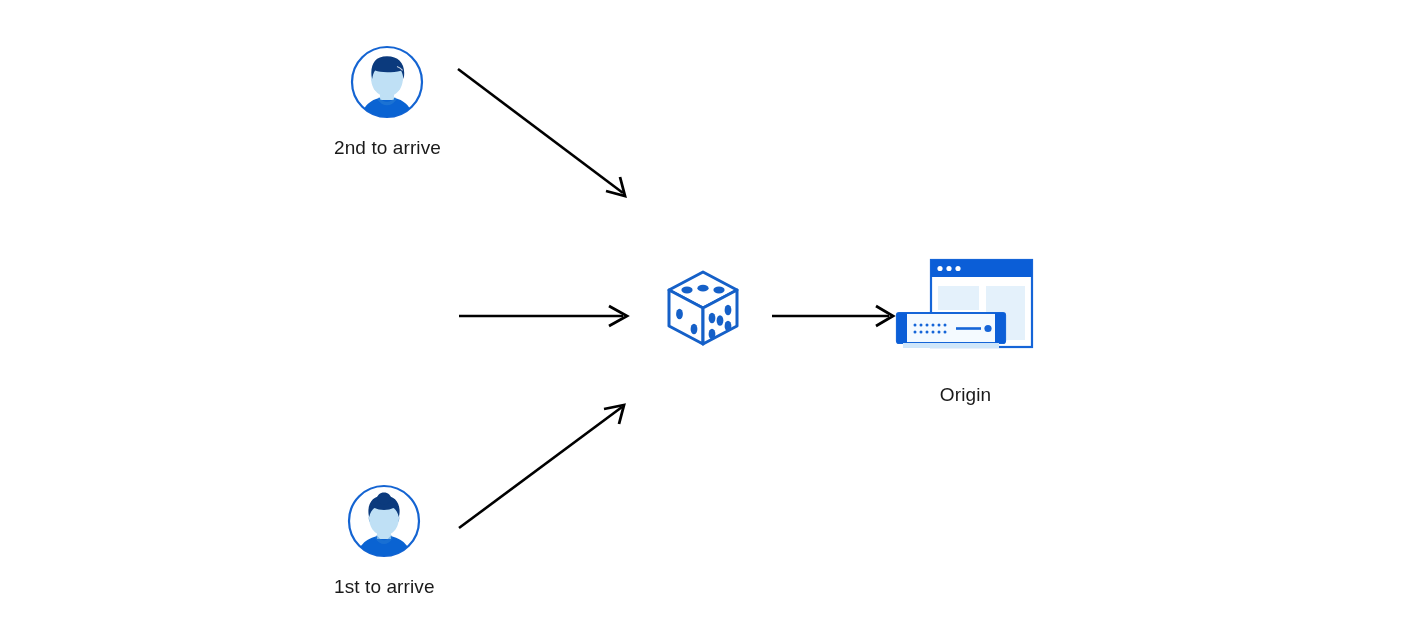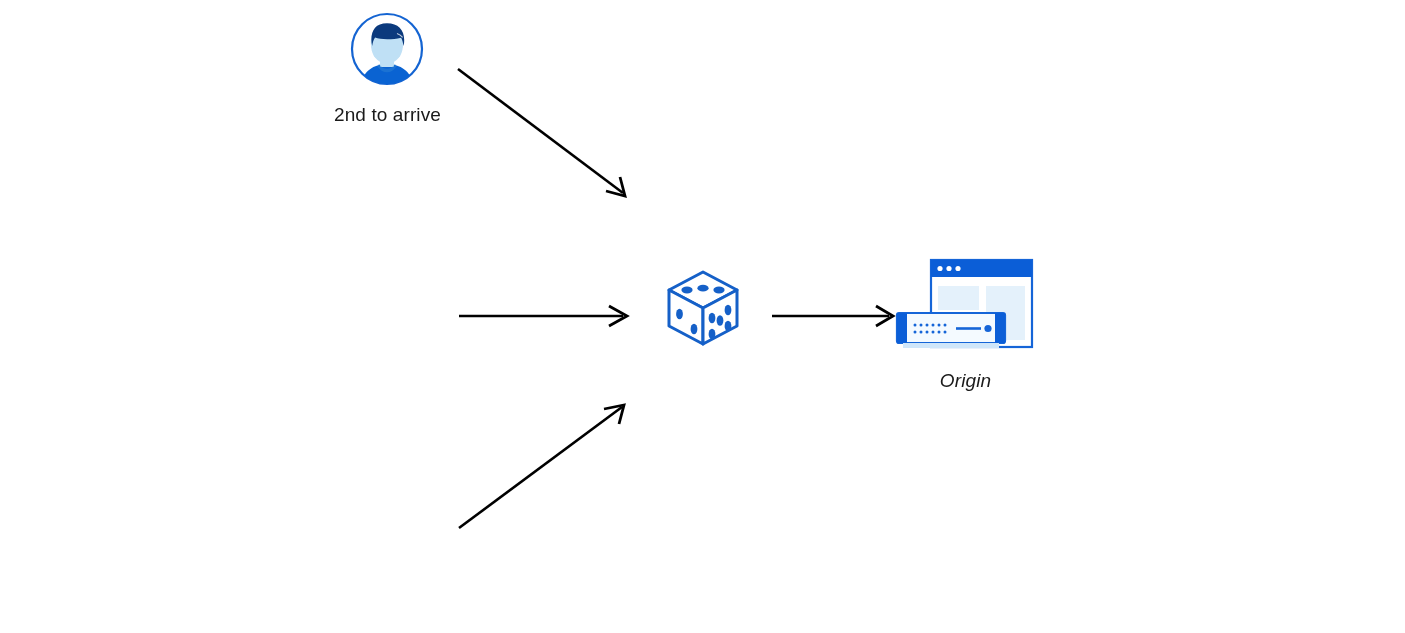--- a/index.html
+++ b/index.html
@@ -55,22 +55,21 @@
     left: 893px;
     top: 255px;
     width: 145px;
   }
   .origin-icon {
     width: 145px;
     height: 105px;
     display: block;
   }
   .origin-label {
-    margin-top: 9px;
-    font-style: italic;
+    margin-top: 23px;
   }
   .arrows-layer {
     position: absolute;
     left: 0;
     top: 0;
     width: 1405px;
     height: 633px;
     pointer-events: none;
   }
 </style>
@@ -97,21 +96,21 @@
         <polyline points="604,409 624,405 619,424" stroke-width="2.8" stroke-linejoin="miter"></polyline>
       </g>
 
       <g>
         <line x1="772" y1="316" x2="889" y2="316"></line>
         <polyline points="876,306 893,316 876,326" stroke-width="2.8" stroke-linejoin="miter"></polyline>
       </g>
     </g>
   </svg>
 
-  <div class="node" style="left:334px; top:11px;">
+  <div class="node" style="left:334px; top:44px;">
     <svg class="client-icon" viewBox="0 0 76 76">
       <defs>
         <clipPath id="clipA">
             <circle cx="38" cy="38" r="35"></circle>
           </clipPath>
       </defs>
       <circle cx="38" cy="38" r="35" fill="#ffffff" stroke="#1464d2" stroke-width="2.2"></circle>
       <g clip-path="url(#clipA)">
         <path d="M12 76c0-14 11.6-23 26-23s26 9 26 23z" fill="#0a63d2"></path>
         <path d="M31 44h14v12H31z" fill="#bfe0f5"></path>
@@ -120,20 +119,41 @@
         <ellipse cx="49.4" cy="35" rx="3.4" ry="5.2" fill="#bfe0f5" stroke="#3f7fbf" stroke-width="1"></ellipse>
         <path d="M38 13c10.4 0 16.2 7 16.2 17.4 0 7.4-1.4 12.4-4.2 16.2-2.9 3.9-7.1 5.9-12 5.9s-9.1-2-12-5.9c-2.8-3.8-4.2-8.8-4.2-16.2C21.8 20 27.6 13 38 13z" fill="#bfe0f5"></path>
         <path d="M38 12.2c11 0 17.2 6.6 17.2 16.6 0 2.4-.2 4.6-.7 6.2-.5-3.4-1.1-6.2-2.4-8.3-4.4 1.1-9 1.5-13.9 1.5-5.2 0-9.1-.4-12.1-1.6-1.6 2.1-2.4 5-2.9 8.4-.5-1.7-.8-3.8-.8-6.2 0-10 4.6-16.6 15.6-16.6z" fill="#0b3a7d"></path>
         <path d="M48 22.4c2.4.9 4.2 2.2 5.6 4" stroke="#ffffff" stroke-width="1.1" fill="none" opacity="0.75"></path>
       </g>
     </svg>
     <div class="node-label client-label">2nd to arrive</div>
   </div>
 
 
+  <div class="node" style="left:334px; top:483px;">
+    <svg class="client-icon" viewBox="0 0 76 76">
+      <defs>
+        <clipPath id="clipC">
+            <circle cx="38" cy="38" r="35"></circle>
+          </clipPath>
+      </defs>
+      <circle cx="38" cy="38" r="35" fill="#ffffff" stroke="#1464d2" stroke-width="2.2"></circle>
+      <g clip-path="url(#clipC)">
+        <path d="M11 76c0-14.5 12-23.5 27-23.5S65 61.5 65 76z" fill="#0a63d2"></path>
+        <path d="M31 43h14v13H31z" fill="#bfe0f5"></path>
+        <path d="M30.6 52c2.6 3.6 4.9 5.2 7.4 5.2S42.8 55.6 45.4 52l1.6 3c-2.8 4-5.8 6-9 6s-6.2-2-9-6z" fill="#2a7fd4" opacity="0.45"></path>
+        <ellipse cx="26.6" cy="35" rx="3.4" ry="5.2" fill="#bfe0f5" stroke="#3f7fbf" stroke-width="1"></ellipse>
+        <ellipse cx="49.4" cy="35" rx="3.4" ry="5.2" fill="#bfe0f5" stroke="#3f7fbf" stroke-width="1"></ellipse>
+        <path d="M38 14.6c9.6 0 15.2 6.6 15.2 16.4 0 7.2-1.3 12-3.9 15.7-2.8 3.8-6.7 5.7-11.3 5.7s-8.5-1.9-11.3-5.7c-2.6-3.7-3.9-8.5-3.9-15.7 0-9.8 5.6-16.4 15.2-16.4z" fill="#bfe0f5"></path>
+        <path d="M38 12.6c9.6 0 15.6 5.9 15.6 15.5 0 2.3-.3 4.4-.8 6-1-4.2-2.7-7.2-5.4-9-2.6 1.3-5.6 1.9-9.4 1.9s-6.8-.6-9.4-1.9c-2.7 1.8-4.4 4.8-5.4 9-.5-1.6-.8-3.7-.8-6 0-9.6 6-15.5 15.6-15.5z" fill="#0b3a7d"></path>
+        <path d="M38 9.6c3.9 0 7 2.6 7 6.1 0 3.4-3.1 5.6-7 5.6s-7-2.2-7-5.6c0-3.5 3.1-6.1 7-6.1z" fill="#0b3a7d"></path>
+      </g>
+    </svg>
+    <div class="node-label client-label">1st to arrive</div>
+  </div>
 
   <div class="node dice-node">
     <svg class="dice-icon" viewBox="0 0 92 92">
       <g stroke="#1560c8" stroke-width="3" fill="#ffffff" stroke-linejoin="round">
 
         <path d="M46 10 80 28 46 46 12 28z"></path>
 
         <path d="M12 28 46 46 46 82 12 64z"></path>
 
         <path d="M80 28 80 64 46 82 46 46z"></path>

